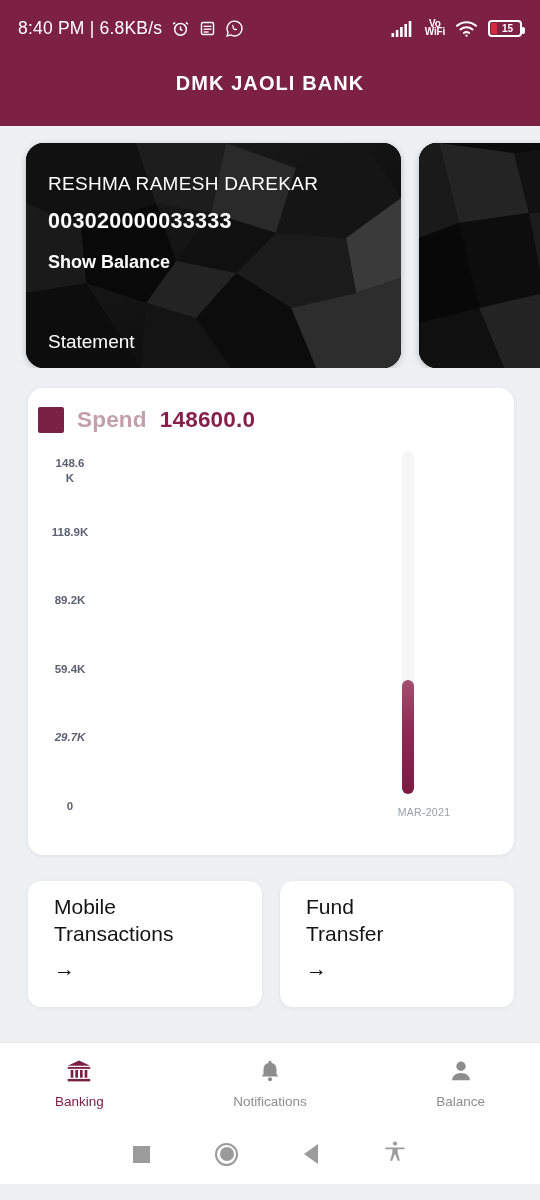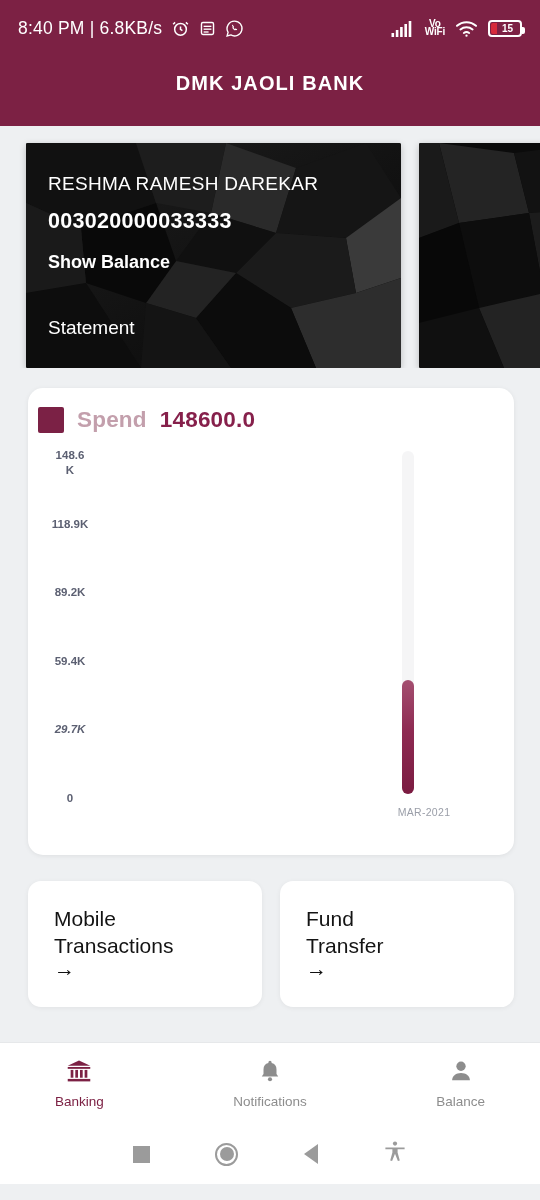--- a/index.html
+++ b/index.html
@@ -47,49 +47,49 @@
   .appbar h1{ font-size:20px; font-weight:700; letter-spacing:1.1px; }
 
   .screen{ background:#eef0f2; height:1058px; position:relative; }
 
   
   .cards-row{
     display:flex; gap:18px; padding:17px 0 0 26px;
     overflow:hidden;
   }
   .acct-card{
-    flex:0 0 auto; width:375px; height:225px; border-radius:2px;
+    flex:0 0 auto; width:375px; height:225px; border-radius:18px;
     position:relative; overflow:hidden;
     background:#0d0d0d;
     box-shadow:0 2px 7px rgba(0,0,0,.22);
   }
   .acct-card.peek{ width:175px; }
   .poly{ position:absolute; inset:0; }
   .poly svg{ width:100%; height:100%; display:block; }
   .acct-inner{
     position:relative; z-index:3; padding:30px 0 0 22px; color:#fff;
   }
   .acct-name{ font-size:19px; font-weight:400; letter-spacing:.3px; }
   .acct-num{ font-size:21.5px; font-weight:700; margin-top:14px; letter-spacing:.3px; }
   .acct-balance{ font-size:18px; font-weight:700; margin-top:18px; }
-  .acct-stmt{ font-size:19px; font-weight:400; margin-top:44px; }
+  .acct-stmt{ font-size:19px; font-weight:400; margin-top:58px; }
 
   
   .chart-card{
     margin:20px 26px 0 28px; background:#fff; border-radius:15px;
     height:467px; position:relative;
     box-shadow:0 1px 5px rgba(0,0,0,.07);
   }
   .chart-head{ display:flex; align-items:center; gap:13px; padding:19px 0 0 10px; }
   .legend-sq{ width:26px; height:26px; background:#7b2145; border-radius:2px; }
   .legend-label{ font-size:22.5px; font-weight:700; color:#c39fac; letter-spacing:.2px; }
   .legend-value{ font-size:22.5px; font-weight:700; color:#86204b; letter-spacing:.2px; }
 
   .plot{ position:absolute; left:0; right:0; top:55px; bottom:0; }
-  .yaxis{ position:absolute; left:0; top:4px; width:92px; height:100%; }
+  .yaxis{ position:absolute; left:0; top:12px; width:92px; height:100%; }
   .ytick{
     position:absolute; right:8px; width:84px; text-align:center;
     font-size:11.5px; font-weight:700; color:#5c6072; line-height:15px;
     transform:translateY(-7px);
   }
   .plotarea{ position:absolute; left:92px; right:10px; top:0; bottom:0; }
   .bar-col{
     position:absolute; width:60px; top:0; bottom:0;
   }
   .track{
@@ -103,21 +103,21 @@
   }
   .xlabel{
     position:absolute; left:50%; transform:translateX(-50%);
     font-size:10.5px; color:#9a9ea8; white-space:nowrap; letter-spacing:.3px;
   }
 
   
   .actions{ display:flex; gap:18px; padding:26px 26px 0 28px; }
   .act-card{
     flex:1; height:126px; background:#fff; border-radius:13px;
-    padding:24px 0 0 26px; position:relative;
+    padding:12px 0 0 26px; position:relative;
     box-shadow:0 1px 5px rgba(0,0,0,.06);
   }
   .act-title{ font-size:21px; color:#141414; font-weight:400; line-height:27px; }
   .act-arrow{ position:absolute; left:26px; bottom:28px; font-size:21px; color:#111; line-height:1; }
 
   
   .bottomnav{
     position:absolute; left:0; right:0; bottom:60px; height:82px;
     background:#fff; display:flex; align-items:center;
     border-top:1px solid #e6e8ea;

